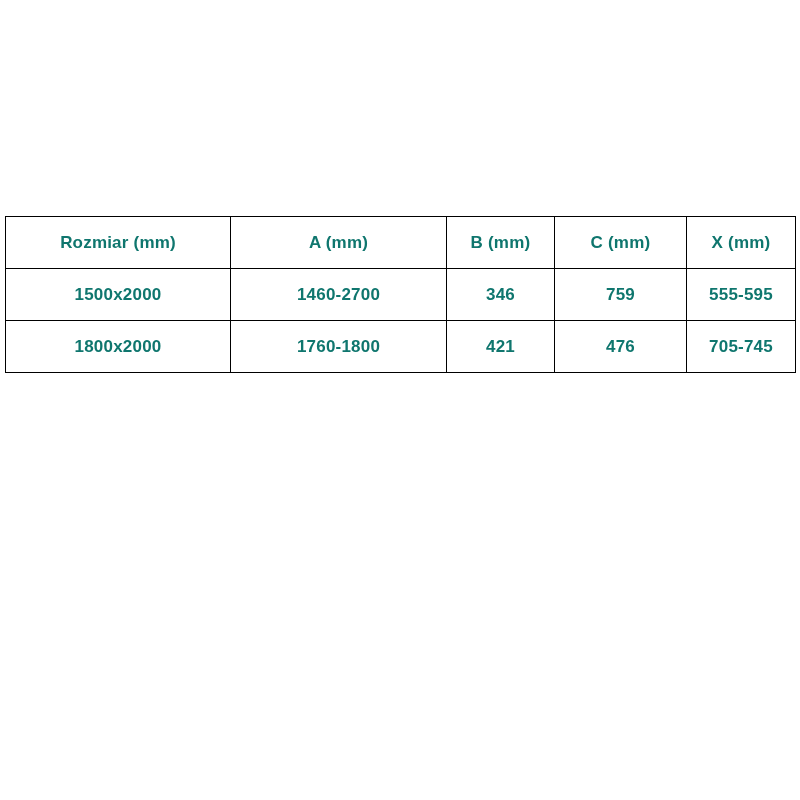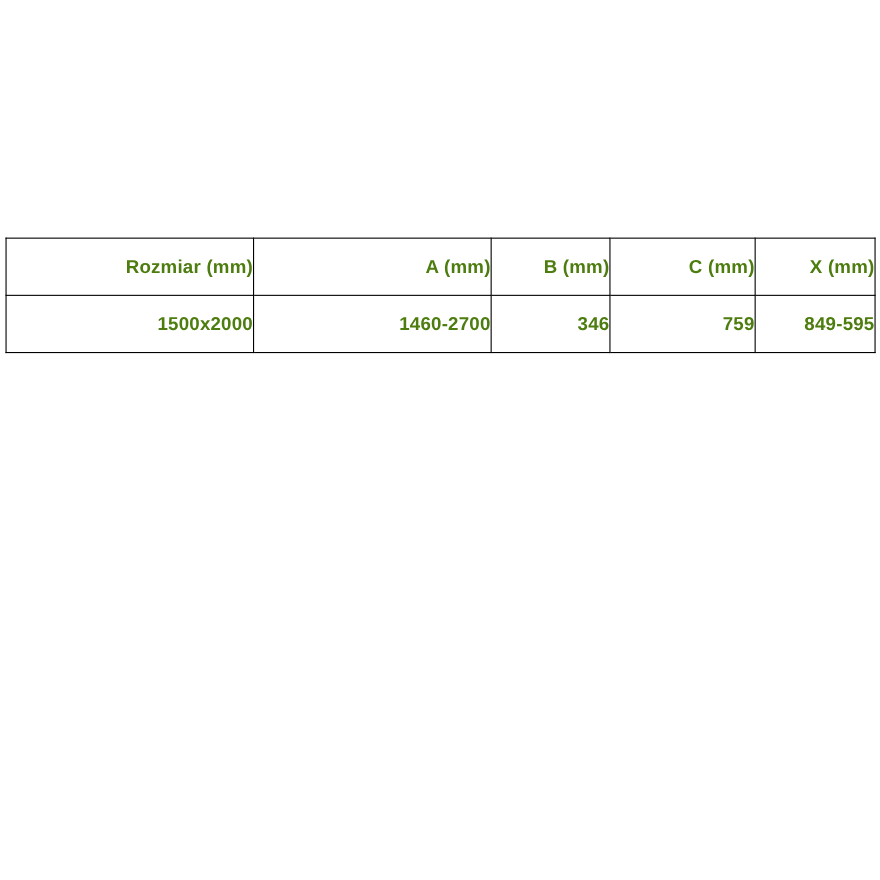--- a/index.html
+++ b/index.html
@@ -28,24 +28,24 @@
     top: 216px;
     width: 790px;
   }
   table.spec {
     border-collapse: collapse;
     width: 790px;
     table-layout: fixed;
   }
   table.spec td, table.spec th {
     border: 1px solid #000000;
-    text-align: right;
+    text-align: center;
     vertical-align: middle;
     font-weight: bold;
-    color: #4d7c0f;
+    color: #0f766e;
     padding: 0;
     height: 51px;
     white-space: nowrap;
   }
   table.spec thead th {
     font-size: 17px;
     letter-spacing: 0.2px;
   }
   table.spec tbody td {
     font-size: 17px;
@@ -78,18 +78,25 @@
           <th>C (mm)</th>
           <th>X (mm)</th>
         </tr>
       </thead>
       <tbody>
         <tr>
           <td>1500x2000</td>
           <td>1460-2700</td>
           <td>346</td>
           <td>759</td>
-          <td>849-595</td>
+          <td>555-595</td>
+        </tr>
+        <tr>
+          <td>1800x2000</td>
+          <td>1760-1800</td>
+          <td>421</td>
+          <td>476</td>
+          <td>705-745</td>
         </tr>
       </tbody>
     </table>
   </div>
 </div>
 
 </body></html>

